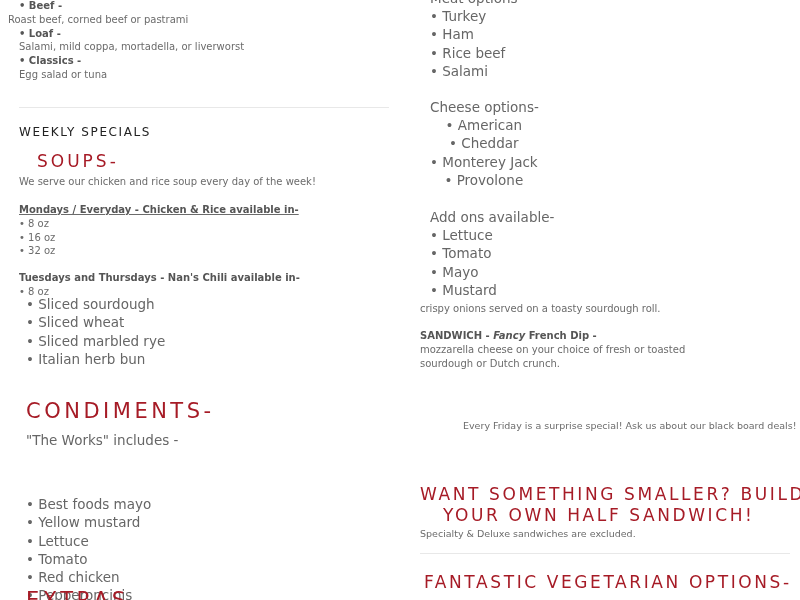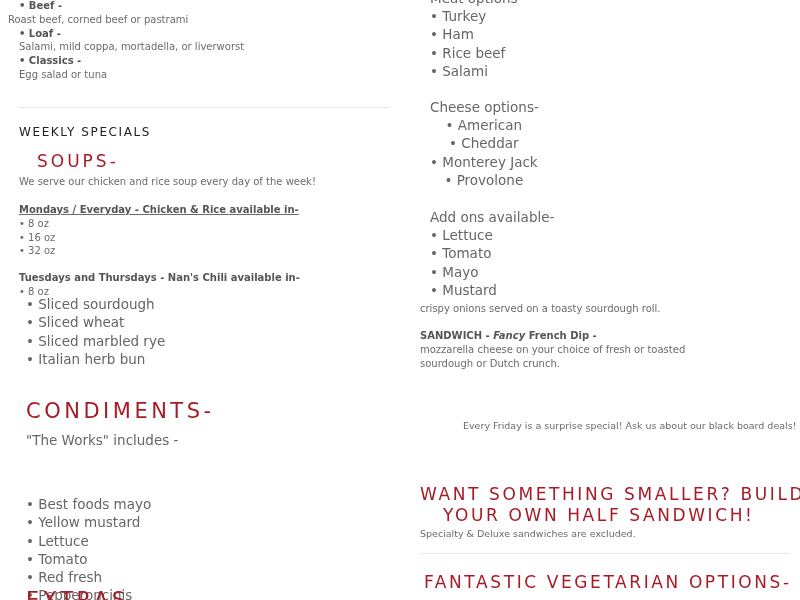--- a/index.html
+++ b/index.html
@@ -53,21 +53,21 @@
   <div>• Italian herb bun</div>
 </div>
 
 <div class="abs red h-big" style="left:26px; top:399px;">CONDIMENTS-</div>
 <div class="abs big" style="left:26px; top:431px;">"The Works" includes -</div>
 <div class="abs big list" style="left:26px; top:449px;margin-top:46px;">
   <div>• Best foods mayo</div>
   <div>• Yellow mustard</div>
   <div>• Lettuce</div>
   <div>• Tomato</div>
-  <div>• Red fresh</div>
+  <div>• Red chicken</div>
   <div>• Pepperoncinis</div>
 </div>
 
 <div class="abs red h-big" style="left:26px; top:588px;">EXTRAS</div>
 
 <div class="abs big" style="left:430px; top:-11px;">Meat options-</div>
 <div class="abs big list" style="left:430px; top:7px;">
   <div>• Turkey</div>
   <div>• Ham</div>
   <div>• Rice beef</div>

